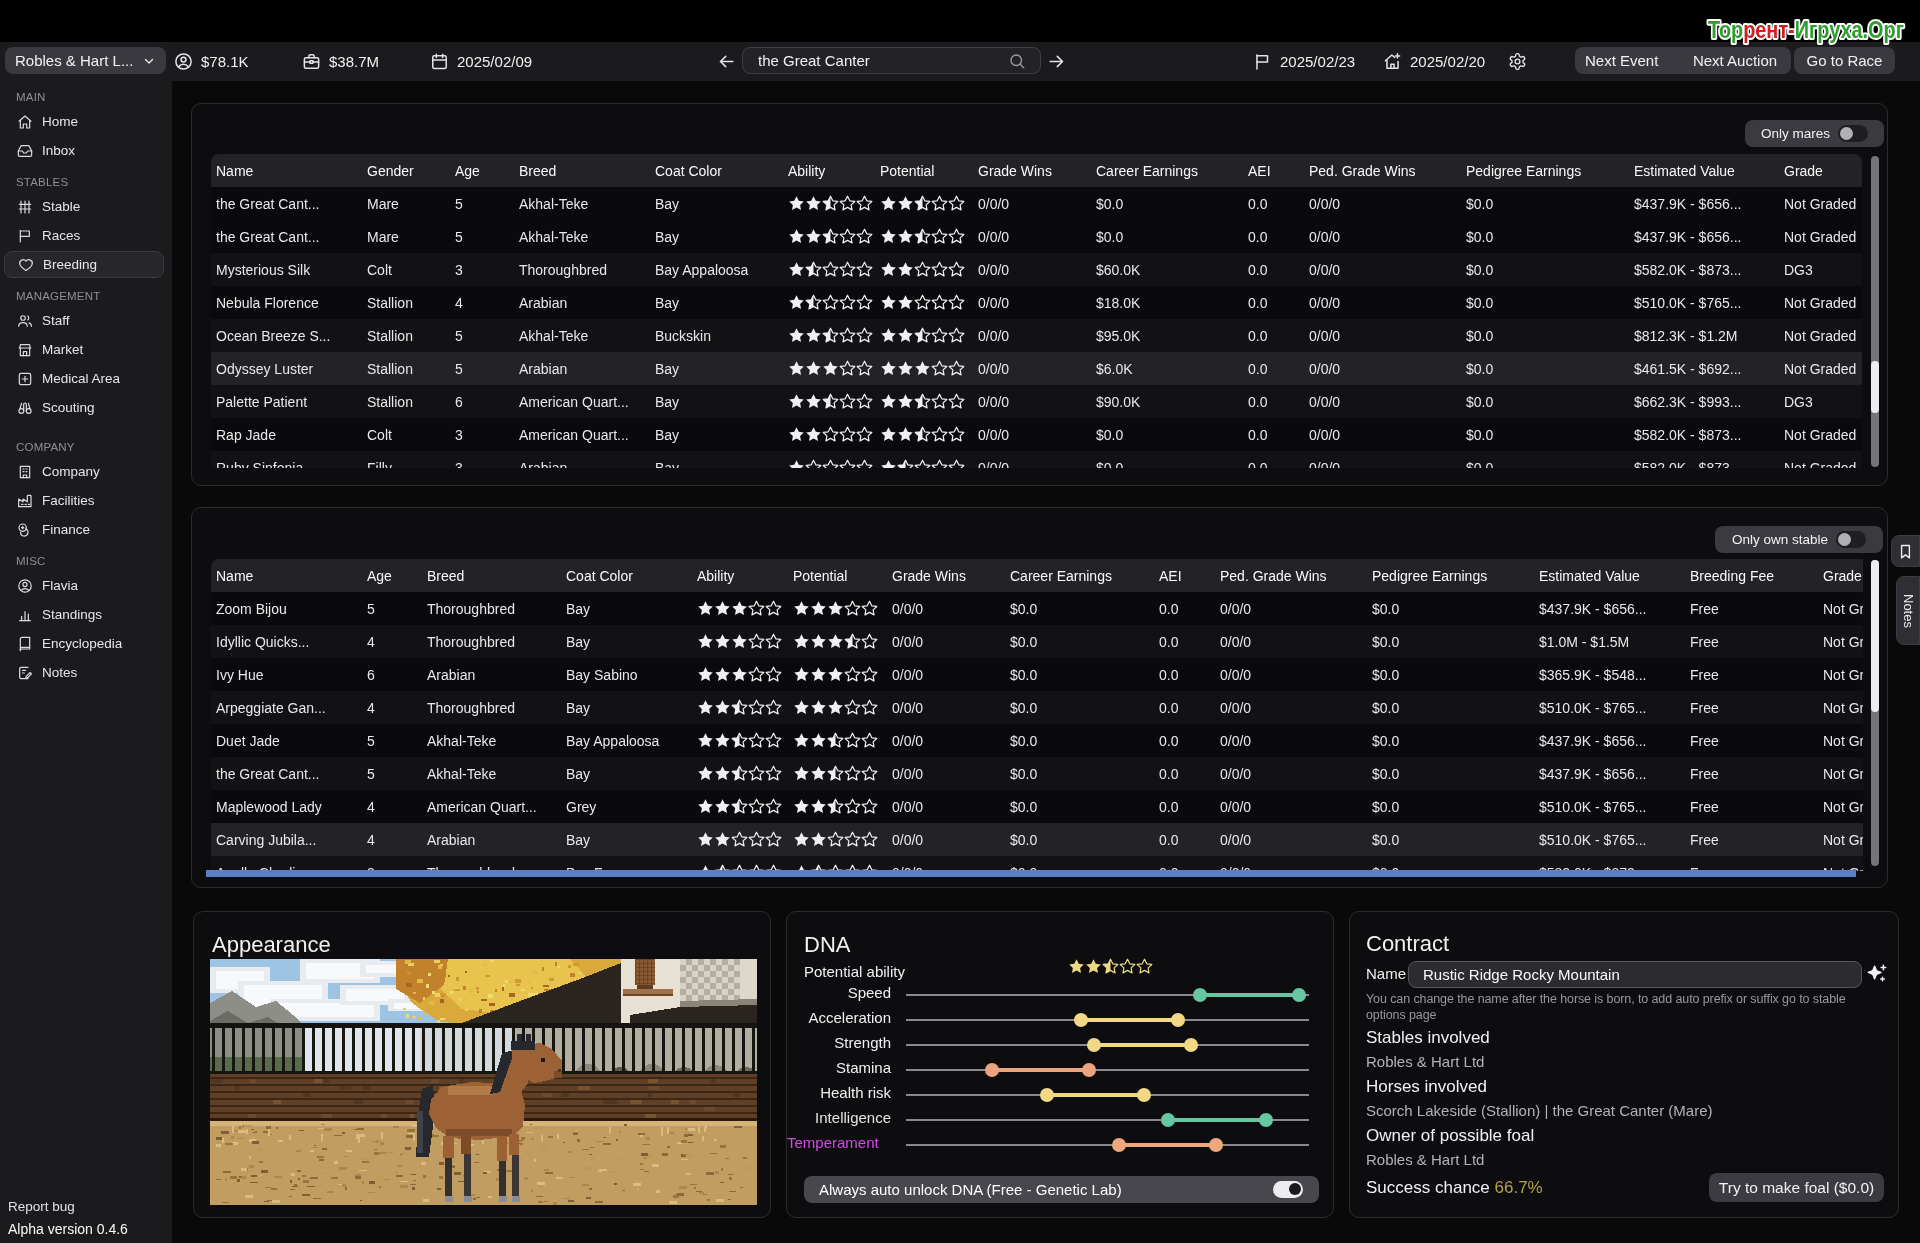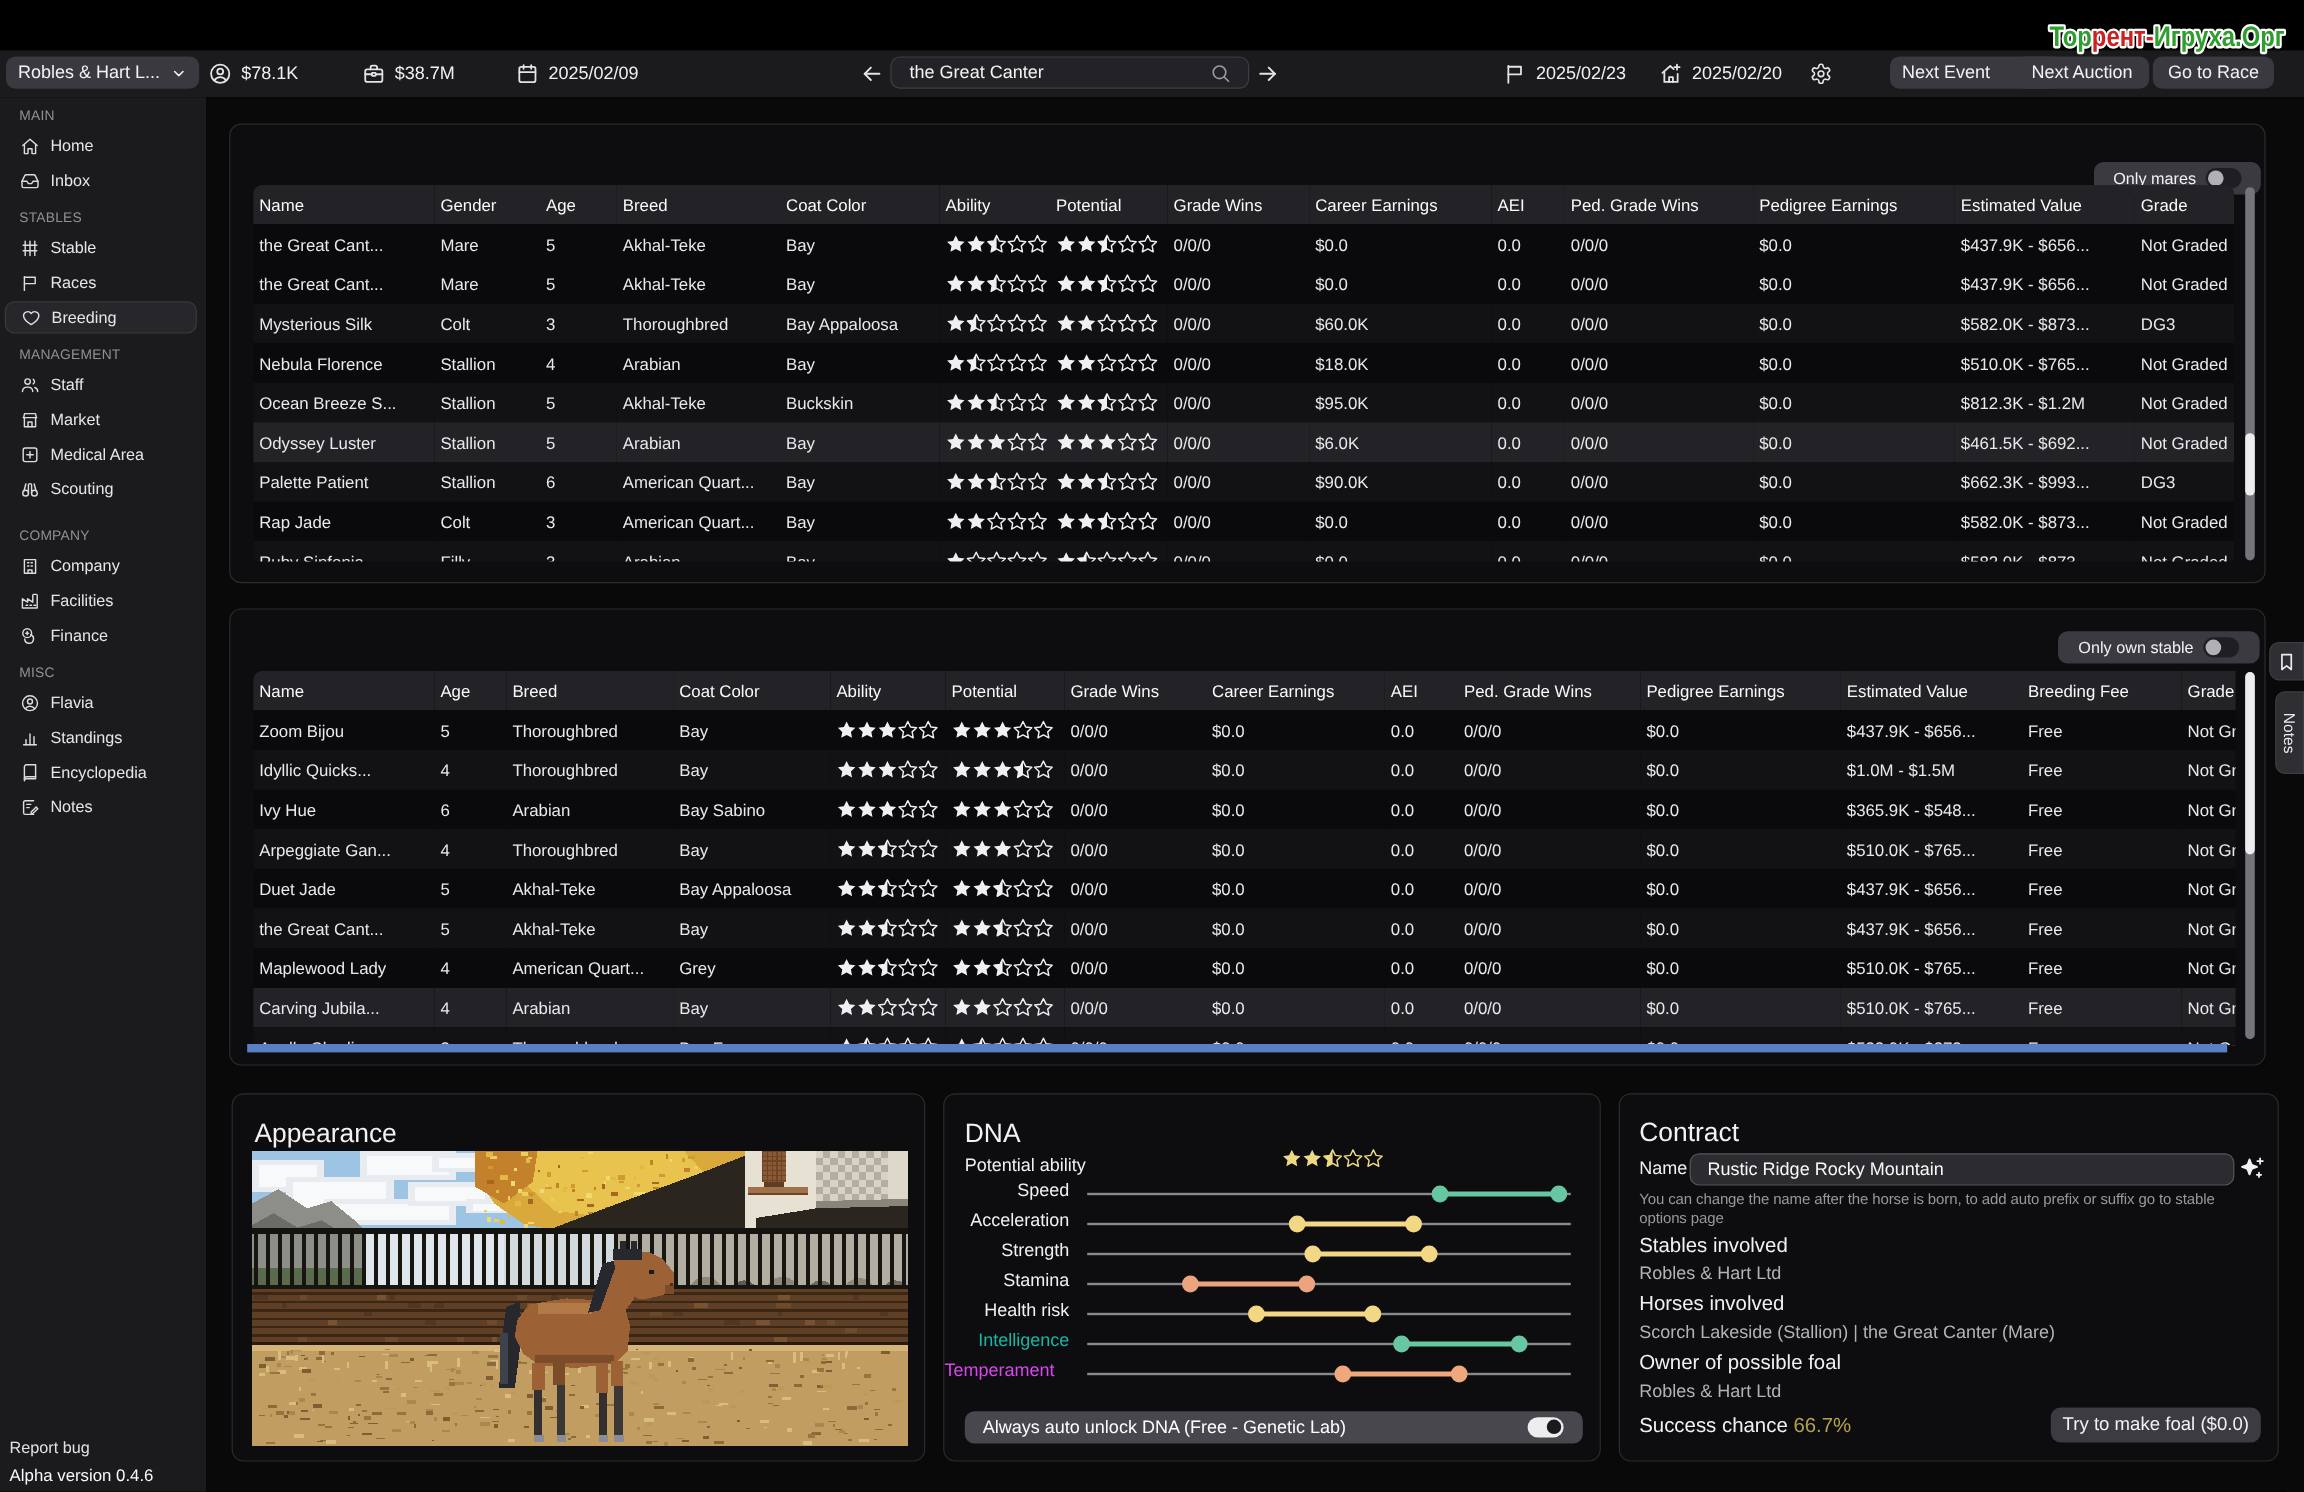--- a/index.html
+++ b/index.html
@@ -276,21 +276,21 @@
         <path d="M8 8h5M8 12h3"></path>
         <path d="M13.5 17.5l6.2-6.2 2 2-6.2 6.2h-2z"></path>
       </svg>
       <span>Notes</span>
     </div>
     <div style="position:absolute;left:8px;top:1118px;font-size:13.5px;color:#e2e2e6;">Report bug</div>
     <div style="position:absolute;left:8px;top:1140px;font-size:14px;color:#fafafa">Alpha version 0.4.6</div>
   </div>
 <div style="position:absolute;left:172px;top:81px;width:1748px;height:1162px;background:#09090a"></div>
 <div class="panel" style="left:191px;top:103px;width:1697px;height:383px">
-    <div class="pill" style="left:1553px;top:31px;width:139px;height:27px">
+    <div class="pill" style="left:1553px;top:16px;width:139px;height:27px">
       <span>Only mares</span>
       <span class="sw">
         <span class="kn l"></span>
       </span>
     </div>
     <div class="tblwrap" style="left:19px;top:50px;width:1652px;height:314px">
       <table class="tbl" style="width:1651px">
         <colgroup>
           <col style="width:151px">
           <col style="width:88px">
@@ -2073,21 +2073,21 @@
       <div style="position:absolute;right:calc(548px - 104px);top:147px;width:104px;text-align:right;font-size:15px;color:#f0f0f2;white-space:nowrap">Stamina</div>
       <div class="dtrack" style="top:157px"></div>
       <div class="dseg" style="top:156px;left:205px;width:97px;background:#eba47d"></div>
       <div class="ddot" style="top:151px;left:198px;background:#eba47d"></div>
       <div class="ddot" style="top:151px;left:295px;background:#eba47d"></div>
       <div style="position:absolute;right:calc(548px - 104px);top:172px;width:104px;text-align:right;font-size:15px;color:#f0f0f2;white-space:nowrap">Health risk</div>
       <div class="dtrack" style="top:182px"></div>
       <div class="dseg" style="top:181px;left:260px;width:97px;background:#f2d785"></div>
       <div class="ddot" style="top:176px;left:253px;background:#f2d785"></div>
       <div class="ddot" style="top:176px;left:350px;background:#f2d785"></div>
-      <div style="position:absolute;right:calc(548px - 104px);top:197px;width:104px;text-align:right;font-size:15px;color:#14b8a6;white-space:nowrap">Intelligence</div>
+      <div style="position:absolute;right:calc(548px - 104px);top:197px;width:104px;text-align:right;font-size:15px;color:#e5e5e5;white-space:nowrap">Intelligence</div>
       <div class="dtrack" style="top:207px"></div>
       <div class="dseg" style="top:206px;left:381px;width:98px;background:#66c7a2"></div>
       <div class="ddot" style="top:201px;left:374px;background:#66c7a2"></div>
       <div class="ddot" style="top:201px;left:472px;background:#66c7a2"></div>
       <div style="position:absolute;right:calc(548px - 104px);top:222px;width:104px;text-align:left;font-size:15px;color:#d946ef;white-space:nowrap">Temperament</div>
       <div class="dtrack" style="top:232px"></div>
       <div class="dseg" style="top:231px;left:332px;width:97px;background:#efa87c"></div>
       <div class="ddot" style="top:226px;left:325px;background:#efa87c"></div>
       <div class="ddot" style="top:226px;left:422px;background:#efa87c"></div>
     </div>

